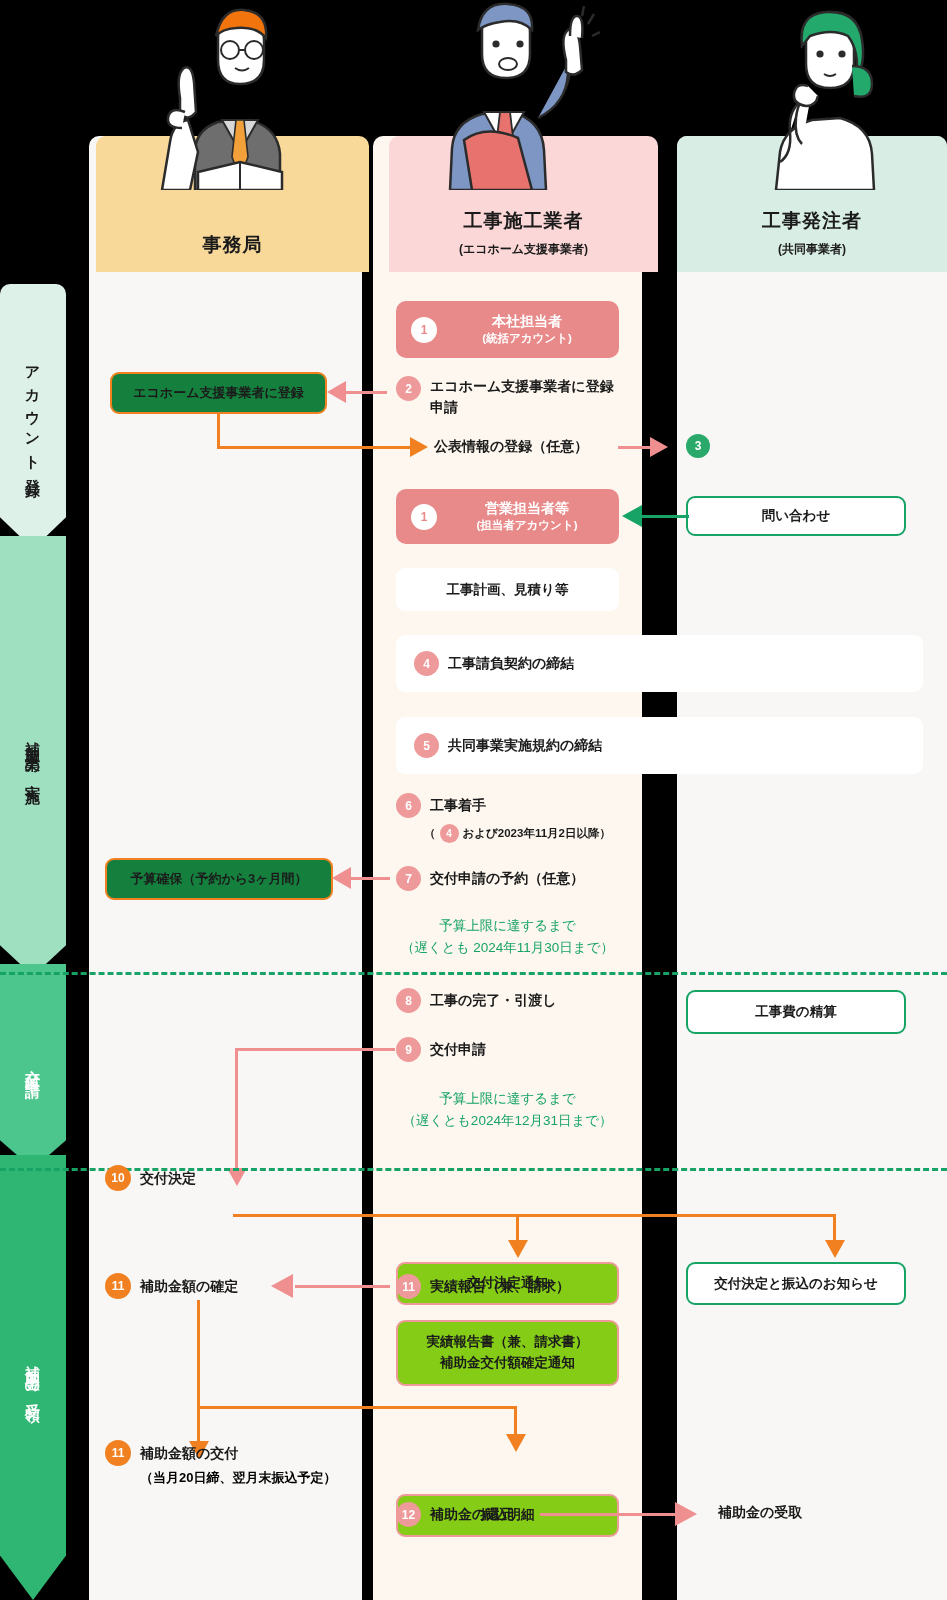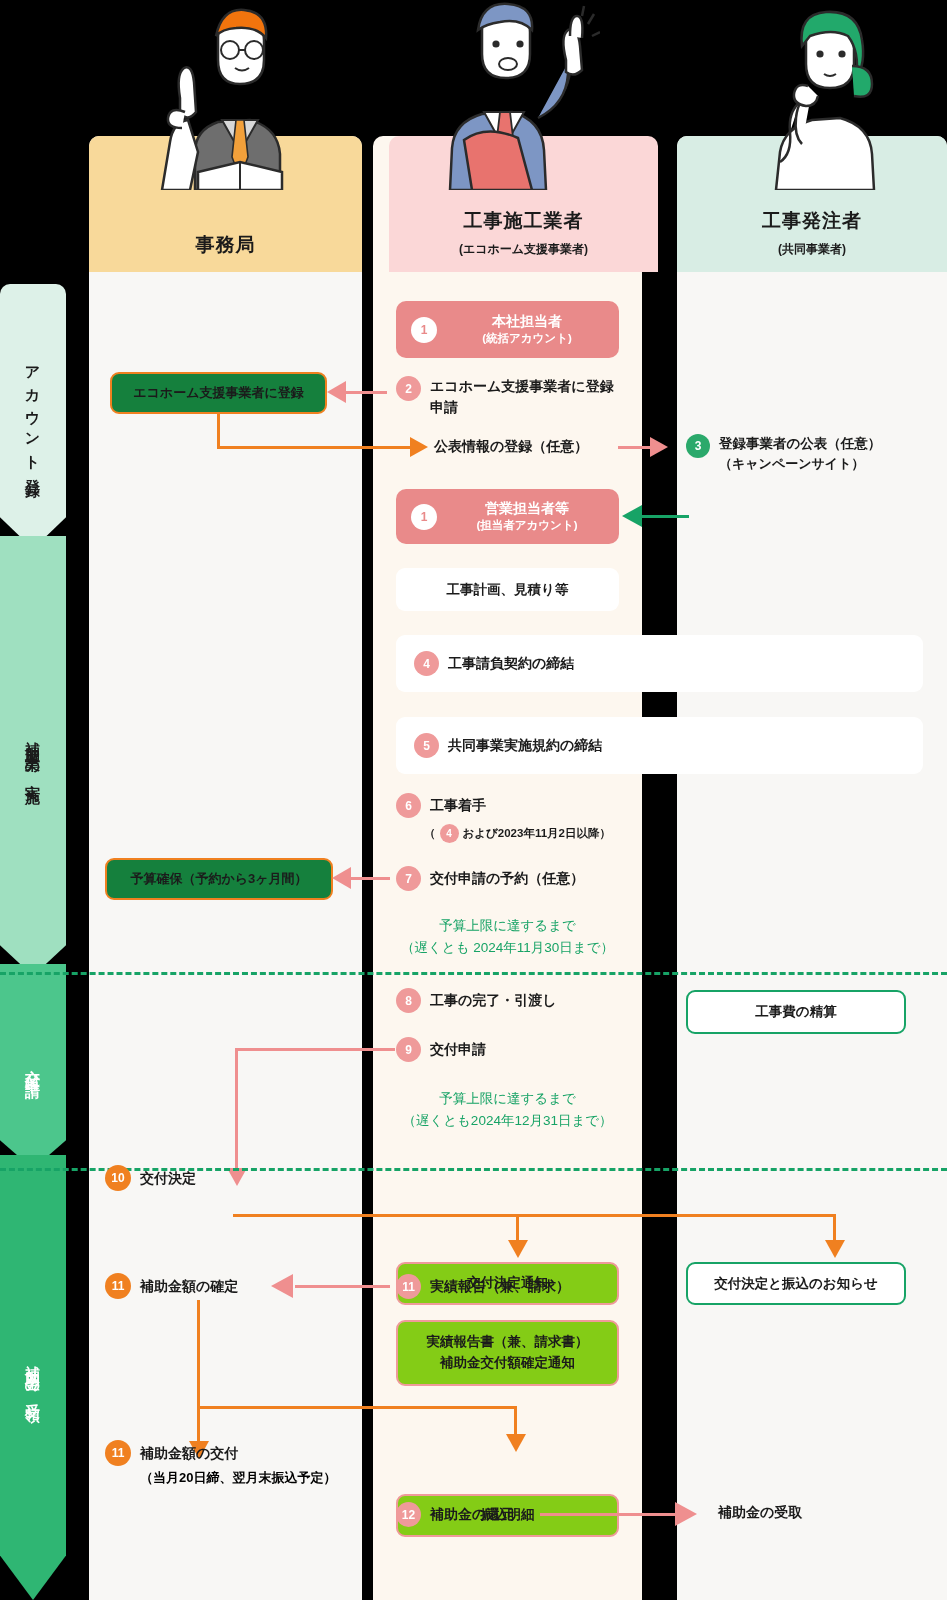--- a/index.html
+++ b/index.html
@@ -139,21 +139,21 @@
   </div>
   <div class="phase dark" style="top:1155px;height:445px;background:#2fb673;
               clip-path:polygon(0 0,100% 0,100% 90%,50% 100%,0 90%);">
     <span class="ptxt">補助金の受領</span>
   </div>
 
   <div class="col" style="left:89px;width:273px;height:1464px;"></div>
   <div class="col mid" style="left:373px;width:269px;height:1464px;"></div>
   <div class="col" style="left:677px;width:270px;height:1464px;"></div>
 
-  <div class="node" style="left:89px;top:136px;width:273px;height:136px;">
+  <div class="node" style="left:96px;top:136px;width:273px;height:136px;">
     <div class="colhead" style="background:#f8d99a;">
       <div class="h1">事務局</div>
     </div>
   </div>
   <div class="node" style="left:389px;top:136px;width:269px;height:136px;">
     <div class="colhead" style="background:#fbd7d7;">
       <div class="h1">工事施工業者</div>
       <div class="h2">(エコホーム支援事業者)</div>
     </div>
   </div>
@@ -239,34 +239,31 @@
   <div class="hline og" style="left:217px;top:446px;width:195px;"></div>
   <div class="arw" style="left:410px;top:437px;border-top:10px solid transparent;border-bottom:10px solid transparent;border-left:18px solid #f08020;"></div>
 
   <div class="node plain" style="left:434px;top:438px;width:190px;">公表情報の登録（任意）</div>
 
   <div class="hline pk" style="left:618px;top:446px;width:35px;"></div>
   <div class="arw" style="left:650px;top:437px;border-top:10px solid transparent;border-bottom:10px solid transparent;border-left:18px solid #ef8f8f;"></div>
 
   <div class="node srow" style="left:686px;top:434px;width:258px;align-items:flex-start;">
     <div class="bdg green" style="width:24px;height:24px;">3</div>
-    <div>
-      <div class="lb" style="font-size:13.5px;">登録事業者の公表（任意）</div>
-      <div class="lb" style="font-size:13px;">（キャンペーンサイト）</div>
-    </div>
   </div>
 
   <div class="node fillbox" style="left:396px;top:489px;width:223px;height:55px;">
     <div class="bdg white" style="width:26px;height:26px;margin-left:15px;">1</div>
     <div class="ftxt">
       <div class="ft1">営業担当者等</div>
       <div class="ft2">(担当者アカウント)</div>
     </div>
   </div>
 
+  <div class="node gbox" style="left:686px;top:496px;width:220px;height:40px;">問い合わせ</div>
   <div class="hline gr" style="left:641px;top:515px;width:48px;"></div>
   <div class="arw" style="left:622px;top:505px;border-top:11px solid transparent;border-bottom:11px solid transparent;border-right:20px solid #17a366;"></div>
 
   <div class="node wbox" style="left:396px;top:568px;width:223px;height:43px;">工事計画、見積り等</div>
 
   <div class="node wbox lft" style="left:396px;top:635px;width:527px;height:57px;">
     <div class="srow">
       <div class="bdg pink" style="width:25px;height:25px;">4</div>
       <span class="lb">工事請負契約の締結</span>
     </div>

